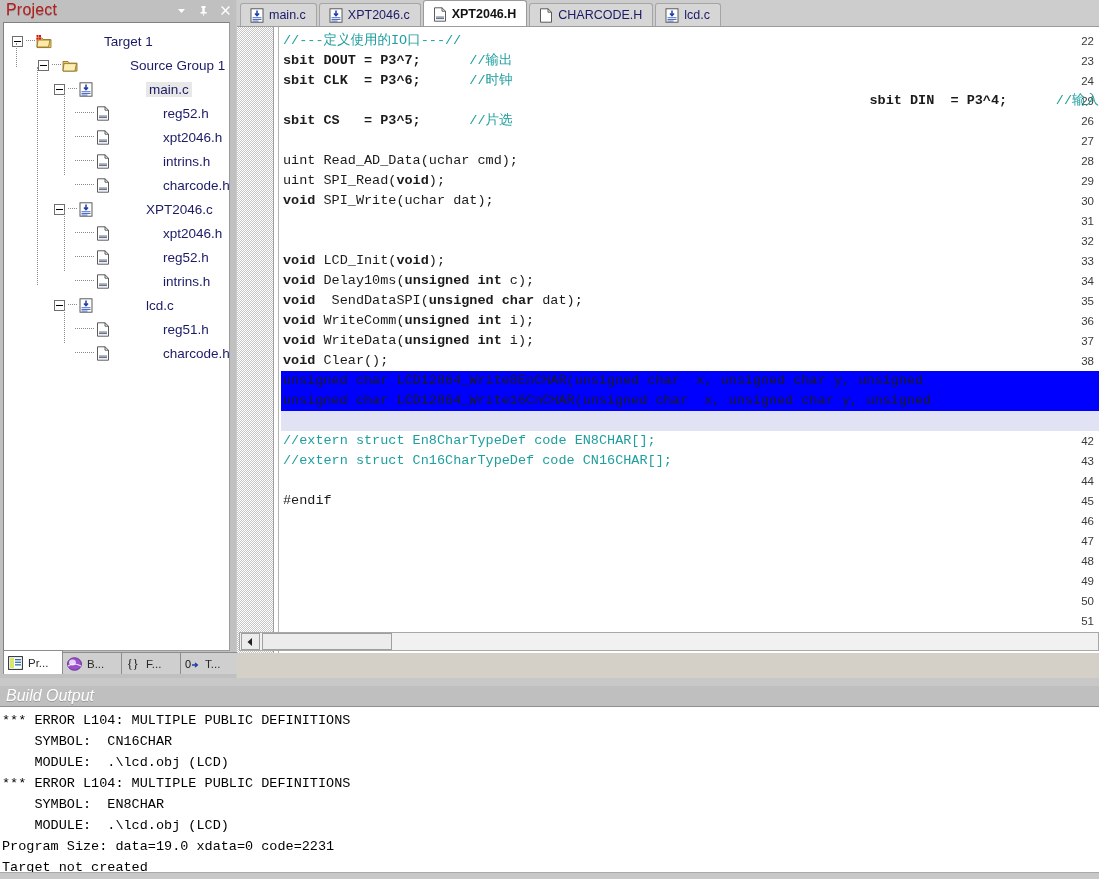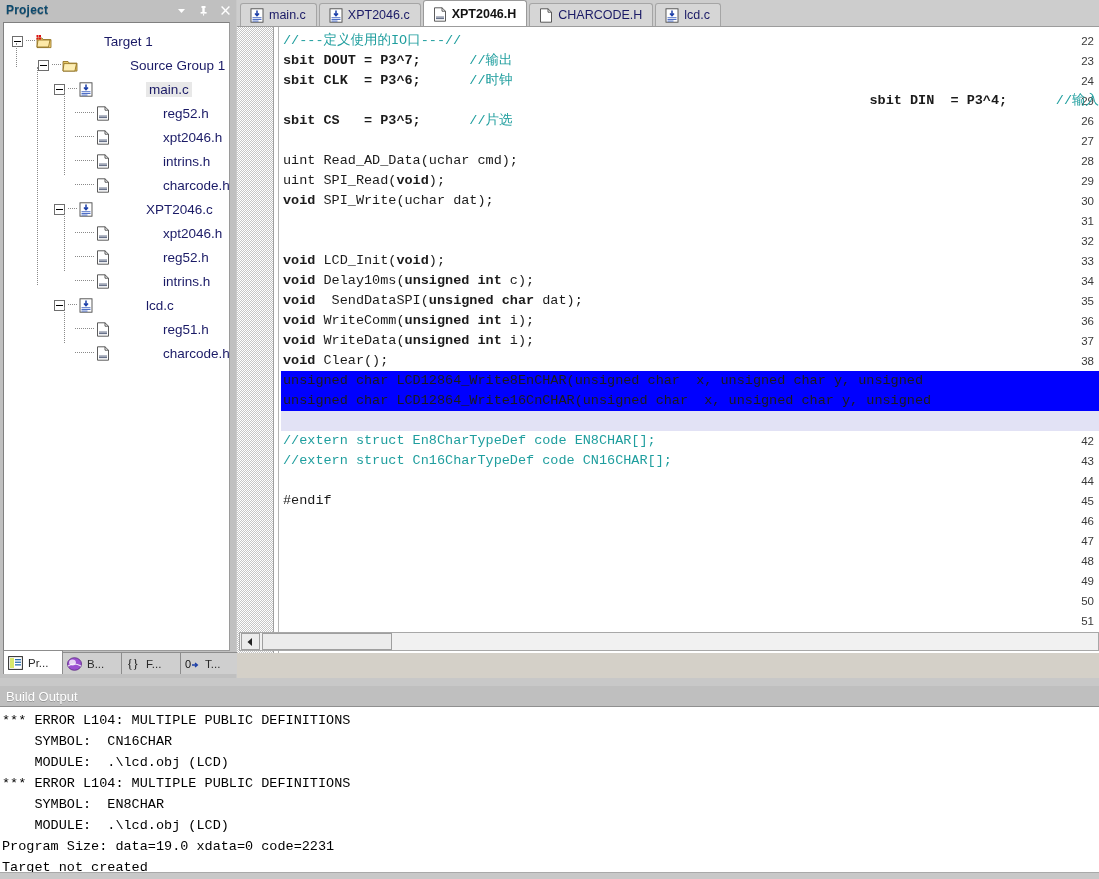--- a/index.html
+++ b/index.html
@@ -12,23 +12,22 @@
   }
   .app{position:relative;width:1099px;height:879px;}
 
   
   .proj-panel{position:absolute;left:0;top:0;width:236px;height:678px;background:#c0c0c0;}
   .proj-header{
     position:relative;height:20px;background:#c0c0c0;
     display:flex;align-items:center;
   }
   .proj-title{
-    color:#0c4a6e;font-size:12px;padding-left:6px;letter-spacing:0.2px;
+    color:#b91c1c;font-size:16px;padding-left:6px;letter-spacing:0.2px;
     text-shadow:0 1px 0 rgba(0,0,0,.25);
-    font-weight:bold;
   }
   .hdr-btns{position:absolute;right:4px;top:0;height:20px;display:flex;align-items:center;gap:9px;}
   .hdr-btn{width:13px;height:13px;display:flex;align-items:center;justify-content:center;color:#ffffff;}
   .hdr-btn svg{display:block;}
 
   .tree-box{
     position:absolute;left:3px;top:22px;width:225px;height:627px;
     background:#ffffff;border:1px solid #9a9a9a;
     border-top-color:#808080;border-left-color:#808080;
     overflow:hidden;
@@ -110,21 +109,21 @@
   }
   .hs-btn{width:17px;height:15px;background:#ececec;border:1px solid #9f9f9f;display:flex;align-items:center;justify-content:center;margin-left:1px;}
   .hs-thumb{height:15px;width:128px;background:#ececec;border:1px solid #9f9f9f;margin-left:2px;}
   .hs-track{flex:1;}
 
   
   .bo-header{
     position:absolute;left:0;top:686px;width:1099px;height:20px;background:#bfbfbf;
     display:flex;align-items:center;
   }
-  .bo-title{color:#ffffff;font-size:13px;padding-left:6px;text-shadow:0 1px 0 rgba(0,0,0,.2);}
+  .bo-title{color:#ffffff;font-size:16px;padding-left:6px;text-shadow:0 1px 0 rgba(0,0,0,.2);font-style:italic;}
   .bo-body{
     position:absolute;left:0;top:706px;width:1099px;height:167px;background:#ffffff;
     border-top:1px solid #8f8f8f;
     font-family:"Liberation Mono","DejaVu Sans Mono",monospace;
     font-size:13.5px;color:#000000;
     padding:3px 0 0 2px;overflow:hidden;white-space:pre;line-height:21px;
   }
   .bo-line{height:21px;line-height:21px;white-space:pre;}
   .bo-foot{position:absolute;left:0;bottom:0;width:1099px;height:6px;background:#c8c8c8;border-top:1px solid #a9a9a9;}
   .bo-lscroll{position:absolute;left:0;top:706px;width:5px;height:167px;background:#d9d9d9;border-right:1px solid #b0b0b0;}

